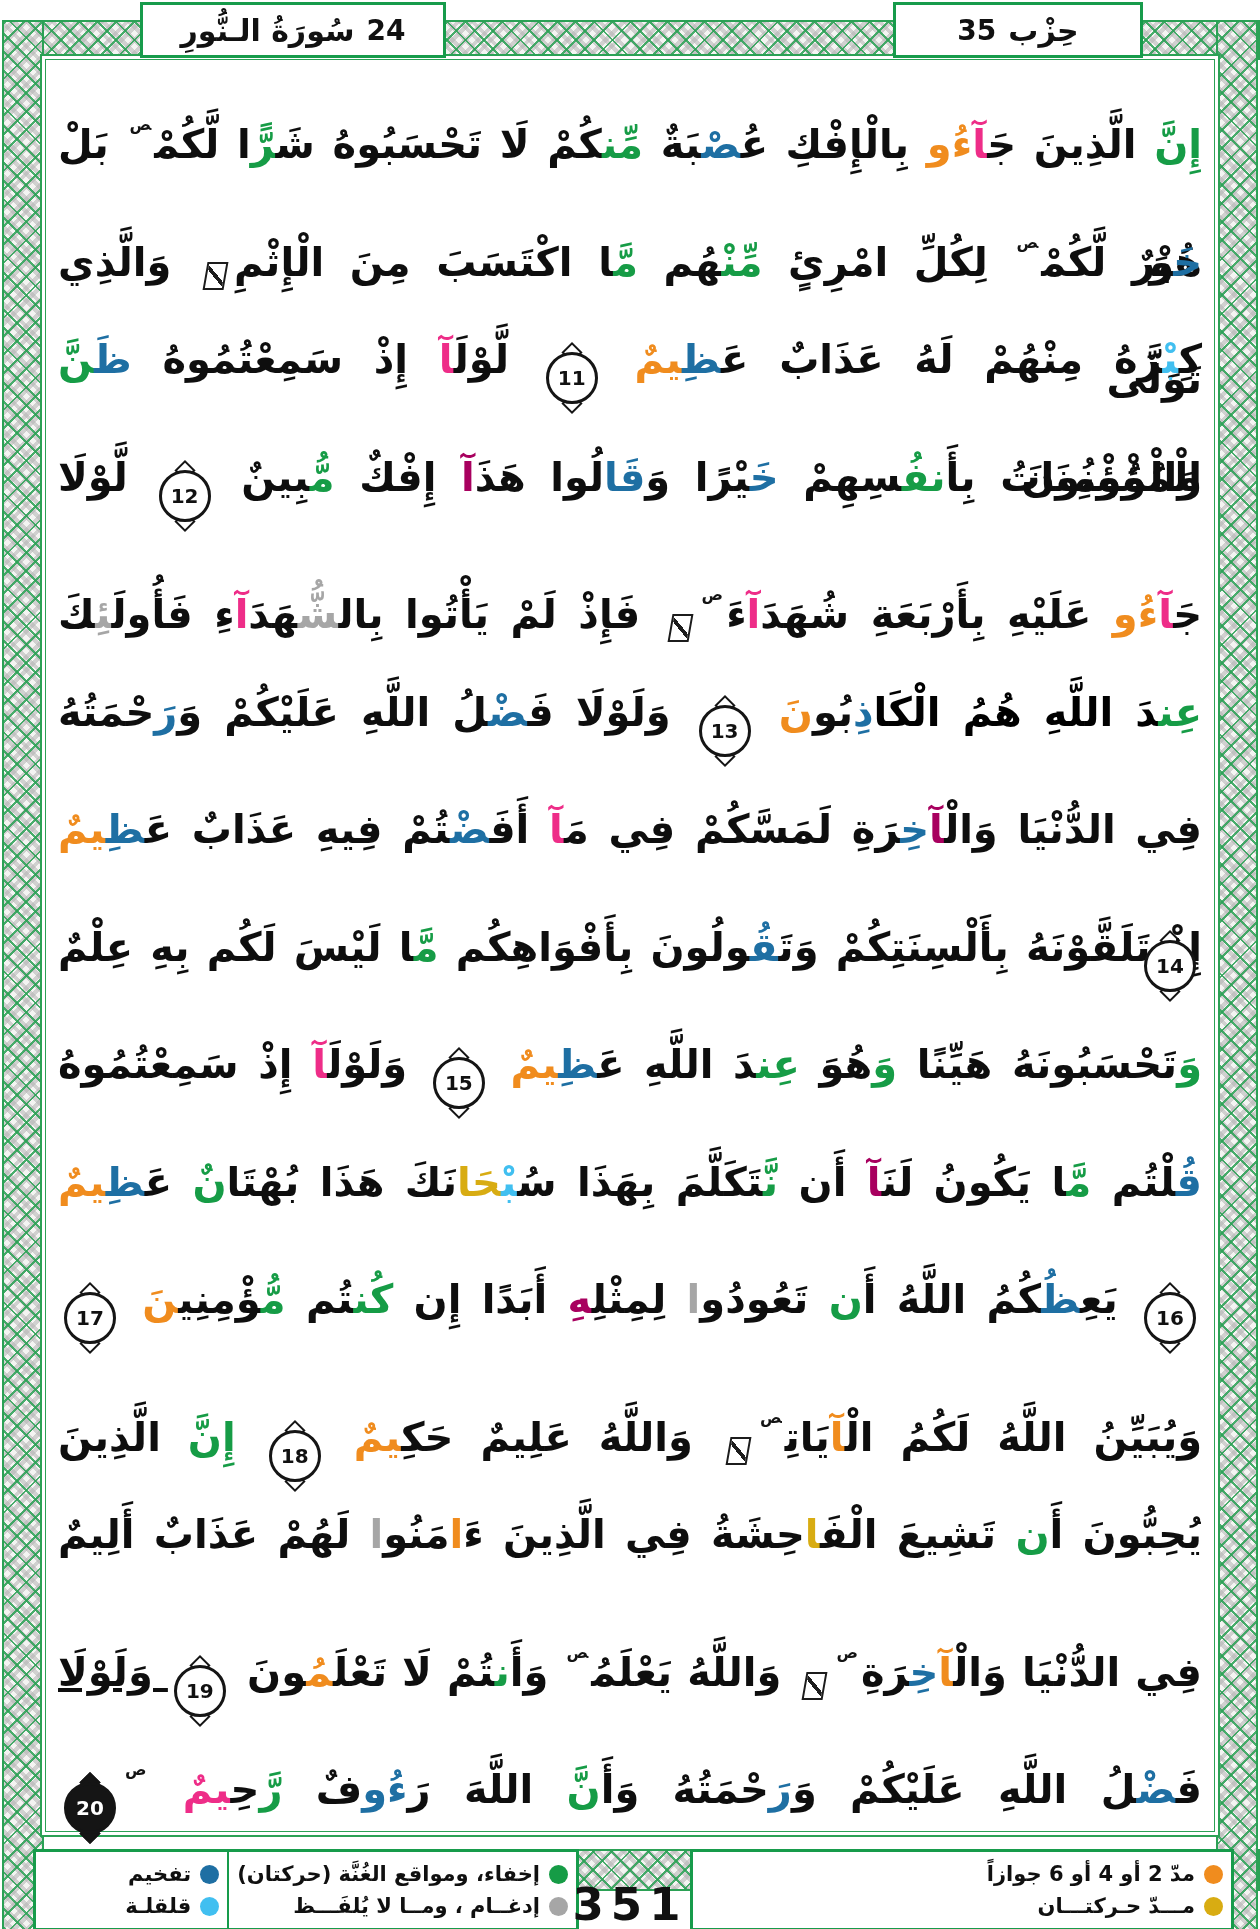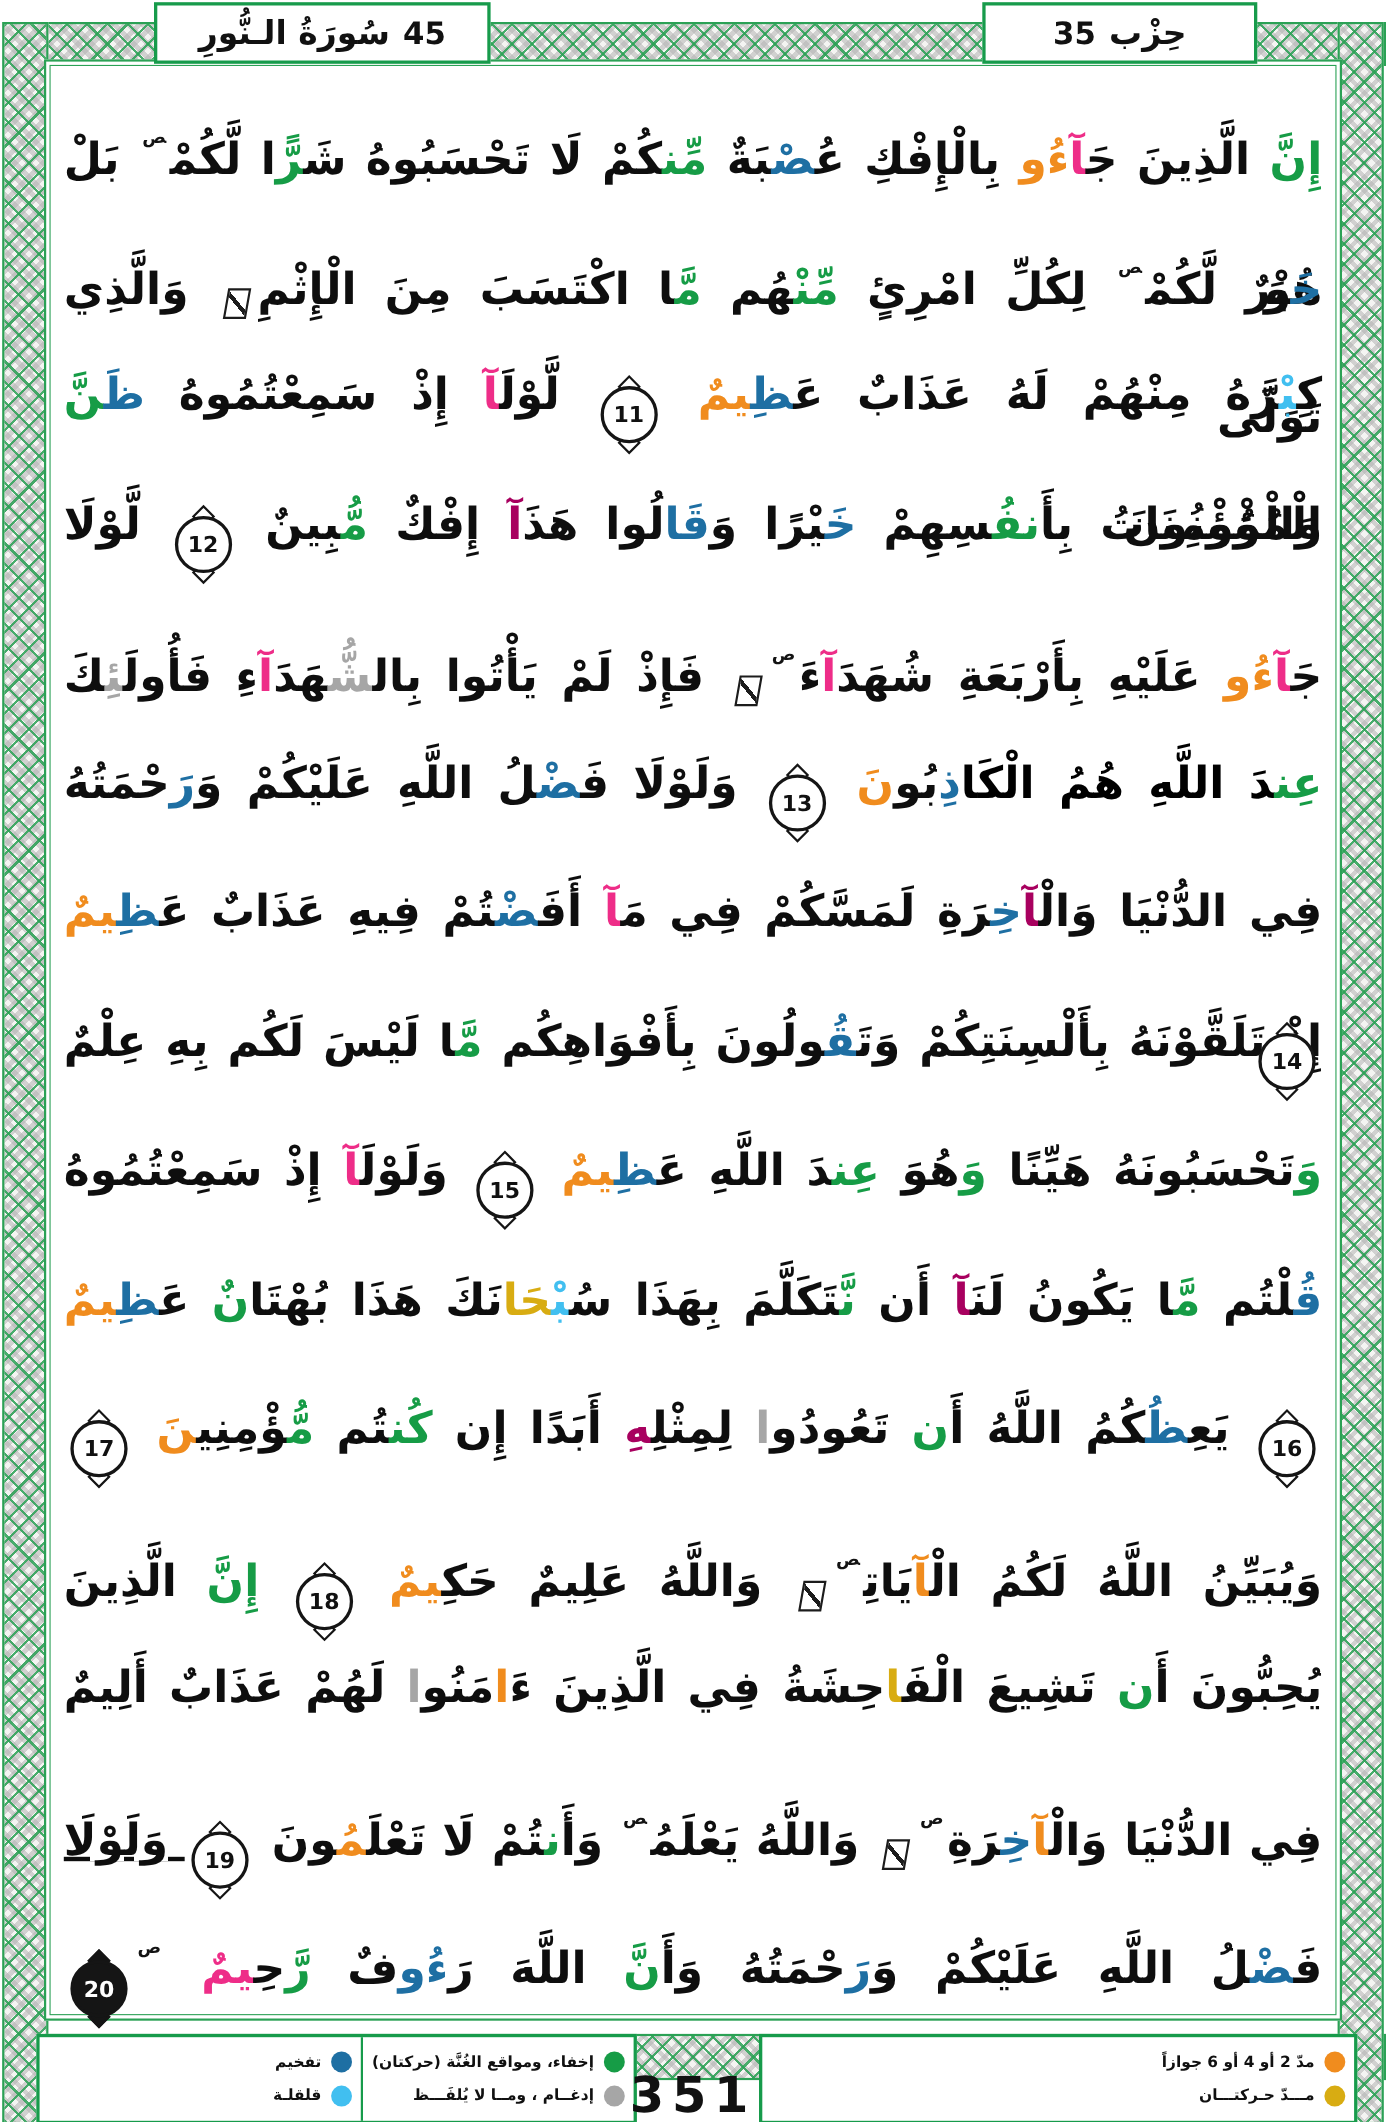--- a/index.html
+++ b/index.html
@@ -47,39 +47,39 @@
     background:linear-gradient(45deg, transparent 44%, #1c1c1c 44% 56%, transparent 56%);}
   
   .psign{font-size:16px;vertical-align:28px;margin:0 3px;color:#131313;letter-spacing:0;}
   
   .lbox{position:absolute;top:1849px;height:76px;background:#fff;border:3px solid #179b4b;
     z-index:5;display:flex;direction:rtl;align-items:stretch;}
   .lbox-left{left:33px;width:540px;}
   .lbox-right{left:690px;width:538px;}
   .lcol{display:flex;flex-direction:column;justify-content:space-evenly;padding:2px 8px;}
   .lcol.divide{border-left:2px solid #179b4b;}
-  .leg-item{display:flex;align-items:center;gap:9px;direction:rtl;font-size:14px;font-weight:bold;
+  .leg-item{display:flex;align-items:center;gap:9px;direction:rtl;font-size:21px;font-weight:bold;
     color:#101010;white-space:nowrap;}
   .dot{width:19px;height:19px;border-radius:50%;flex:0 0 auto;}
   .page-num{position:absolute;left:570px;top:1878px;width:120px;z-index:6;text-align:center;
     font-size:45px;font-weight:bold;color:#111;letter-spacing:7px;direction:ltr;}
 </style>
 </head>
 <body>
 
 <div class="page">
 
   <div class="strip strip-top"></div>
   <div class="strip strip-bottom"></div>
   <div class="strip strip-left"></div>
   <div class="strip strip-right"></div>
   <div class="inner-frame"></div>
 
   <div class="hbox surah-box">
-    <span class="num">45</span>
+    <span class="num">24</span>
     <span>سُورَةُ الـنُّورِ</span>
   </div>
   <div class="hbox hizb-box">
     <span>حِزْب</span>
     <span class="num">35</span>
   </div>
 
   <div class="qtext">
       <div class="qline"><span class="seg" style="color: rgb(22, 156, 70);">إِنَّ </span><span class="seg" style="color: rgb(14, 14, 14);">الَّذِينَ جَ</span><span class="seg" style="color: rgb(238, 45, 136);">آ</span><span class="seg" style="color: rgb(240, 140, 30);">ءُو </span><span class="seg" style="color: rgb(14, 14, 14);">بِالْإِفْكِ عُ</span><span class="seg" style="color: rgb(30, 111, 163);">صْ</span><span class="seg" style="color: rgb(14, 14, 14);">بَةٌ </span><span class="seg" style="color: rgb(22, 156, 70);">مِّن</span><span class="seg" style="color: rgb(14, 14, 14);">كُمْ لَا تَحْسَبُوهُ شَ</span><span class="seg" style="color: rgb(22, 156, 70);">رًّ</span><span class="seg" style="color: rgb(14, 14, 14);">ا لَّكُمْ</span><span class="psign">ص</span><span class="seg" style="color: rgb(14, 14, 14);"> بَلْ هُوَ</span></div>
       <div class="qline"><span class="seg" style="color: rgb(30, 111, 163);">خَ</span><span class="seg" style="color: rgb(14, 14, 14);">يْرٌ لَّكُمْ</span><span class="psign">ص</span><span class="seg" style="color: rgb(14, 14, 14);"> لِكُلِّ امْرِئٍ </span><span class="seg" style="color: rgb(22, 156, 70);">مِّنْ</span><span class="seg" style="color: rgb(14, 14, 14);">هُم </span><span class="seg" style="color: rgb(22, 156, 70);">مَّ</span><span class="seg" style="color: rgb(14, 14, 14);">ا اكْتَسَبَ مِنَ الْإِثْمِ</span><span class="pmark"></span><span class="seg" style="color: rgb(14, 14, 14);"> وَالَّذِي تَوَلَّى</span></div>

